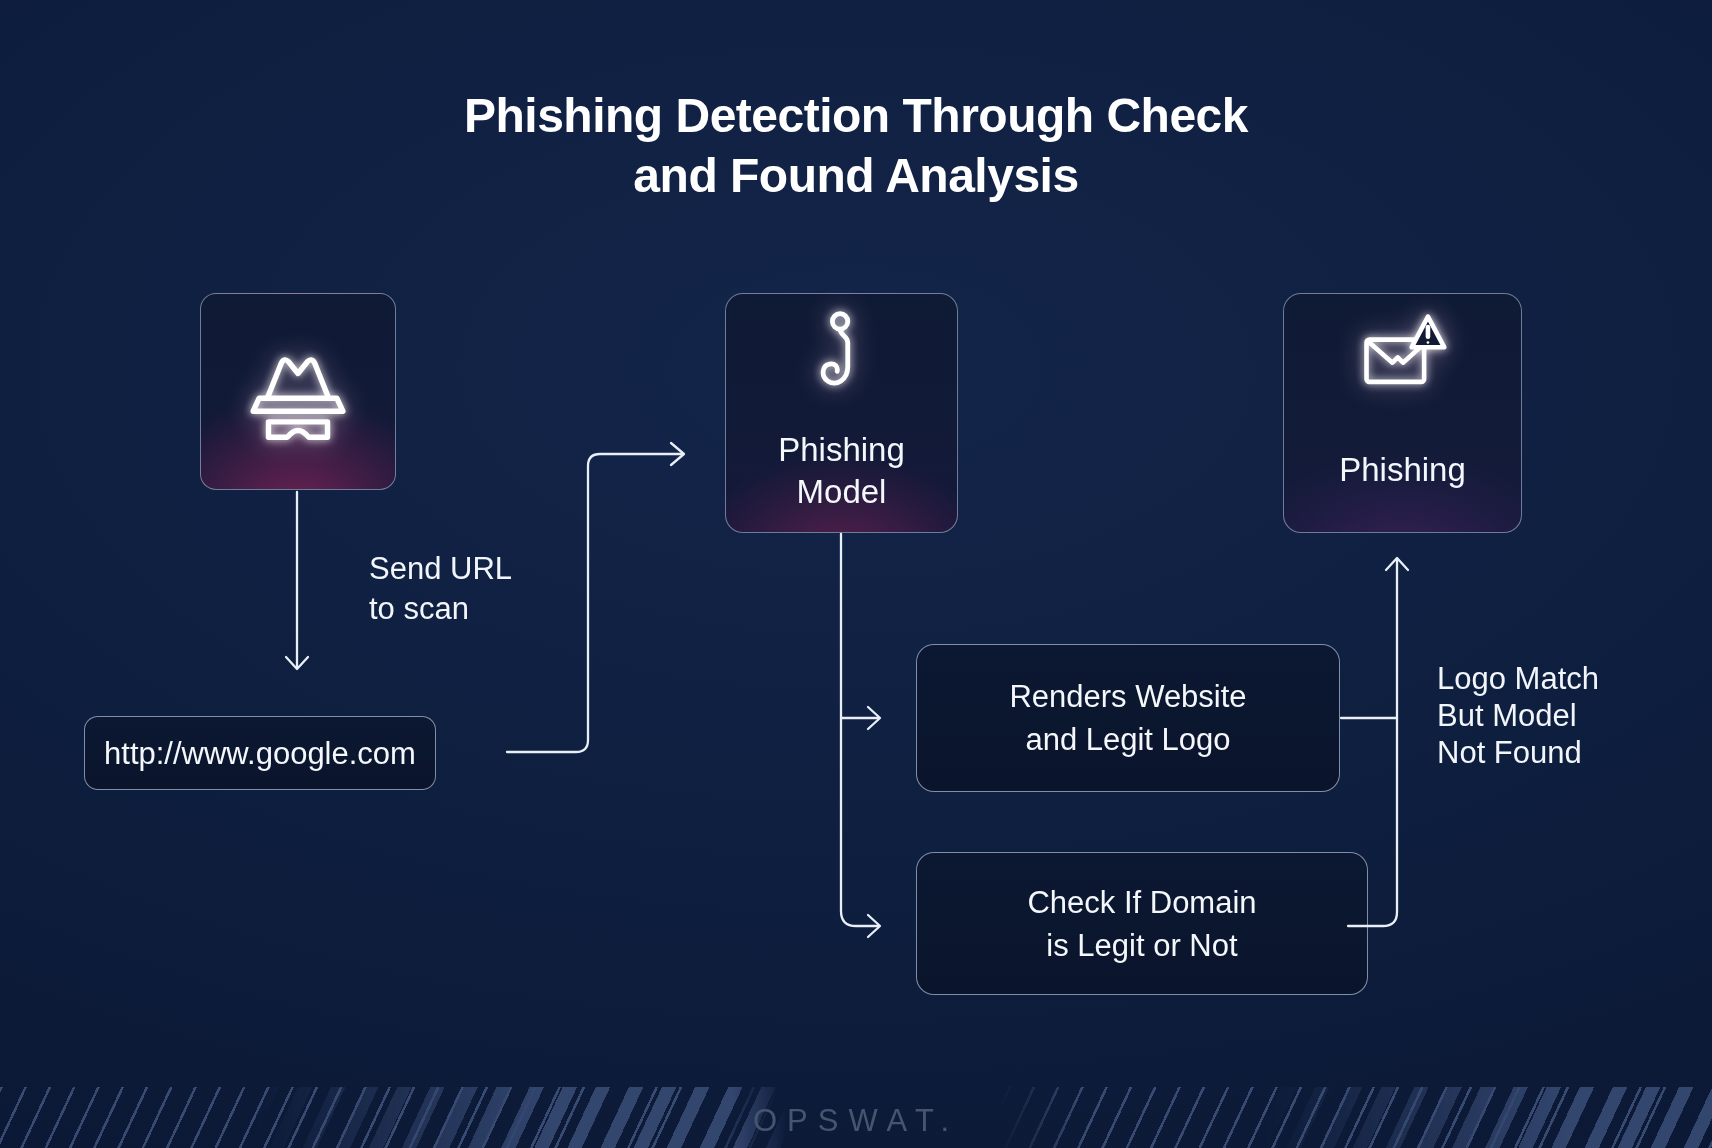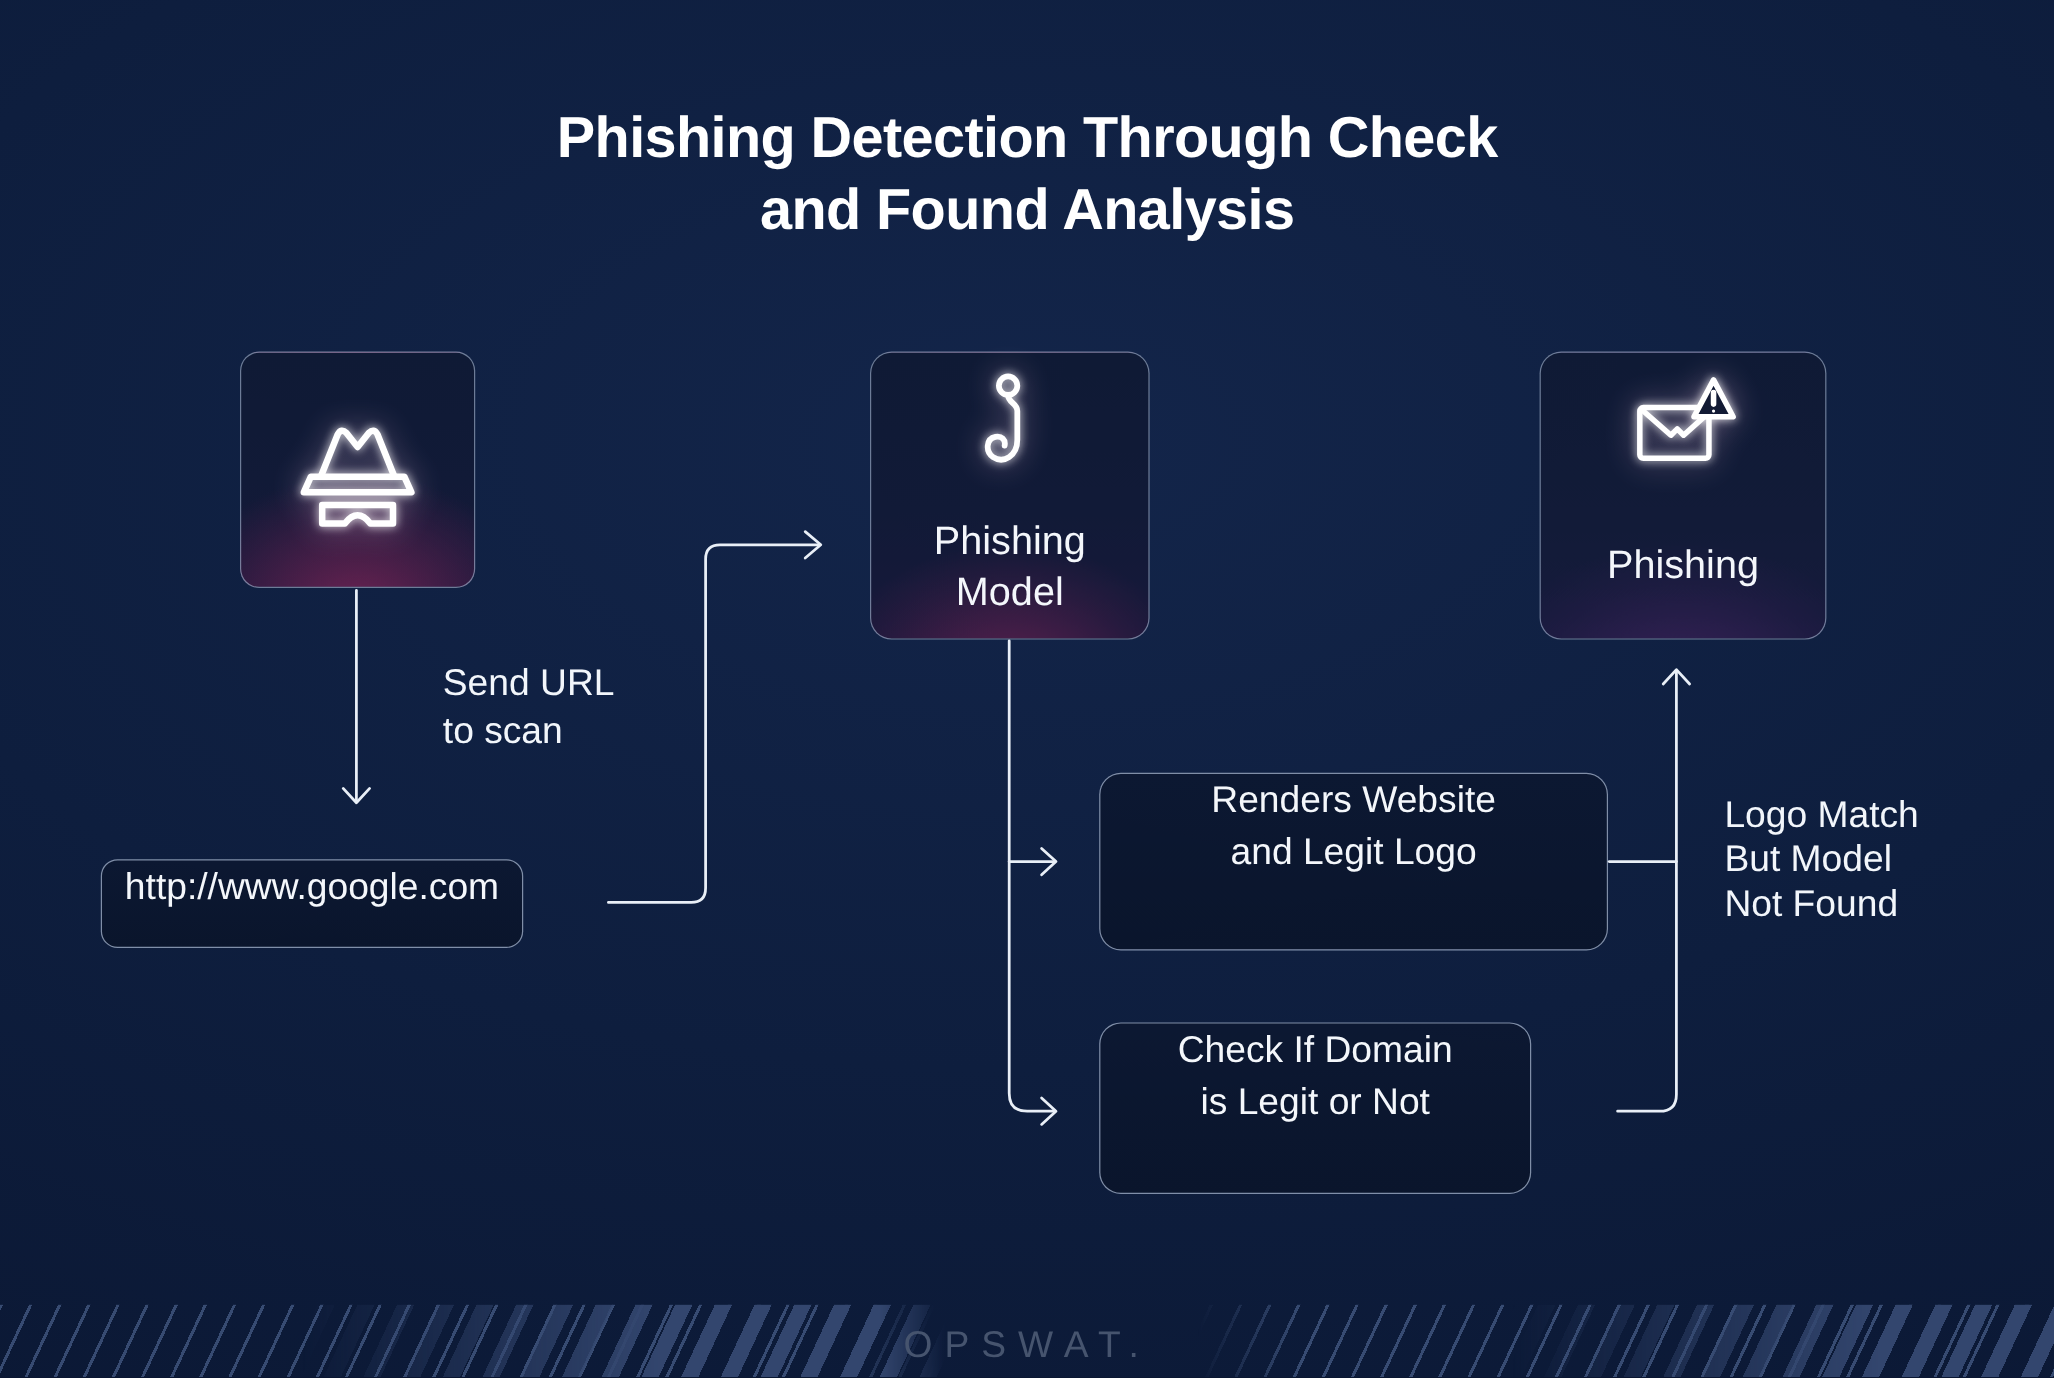--- a/index.html
+++ b/index.html
@@ -31,21 +31,21 @@
     background:
       radial-gradient(90% 62% at 50% 115%, rgba(110,45,130,0.38) 0%, rgba(100,40,120,0.10) 55%, rgba(22,20,52,0) 78%),
       linear-gradient(180deg,#0f1a35 0%,#121b38 60%,#161a3c 100%);
   }
   .neon{filter:drop-shadow(0 0 4px rgba(255,255,255,0.85)) drop-shadow(0 0 13px rgba(255,205,235,0.40));}
   .card-label{font-size:33px;line-height:42px;text-align:center;font-weight:400;}
   
   .node{
     position:absolute;box-sizing:border-box;border:1.5px solid rgba(178,194,220,0.7);
     background:linear-gradient(180deg,#0c1832 0%,#0a152c 100%);
-    display:flex;align-items:flex-start;justify-content:center;text-align:center;
+    display:flex;align-items:center;justify-content:center;text-align:center;
   }
   .node .node-text{font-size:31px;line-height:43px;}
   .edge-label{position:absolute;font-size:31px;line-height:40px;font-weight:400;color:#f2f6fb;}
   .edge-label.tight{line-height:37px;}
   svg.connectors{position:absolute;inset:0;pointer-events:none;}
   .conn{stroke:#e9eff7;stroke-width:2.3;fill:none;stroke-linecap:round;stroke-linejoin:round;}
   
   .footer{position:absolute;left:0;bottom:0;width:100%;height:63px;overflow:hidden;}
   .stripes{position:absolute;top:2px;bottom:0;}
   .stripes .thin,.stripes .thick{position:absolute;inset:0;}
@@ -136,21 +136,21 @@
     <span class="node-text">http://www.google.com</span>
   </div>
 
   <div class="node" style="left:916px;top:644px;width:424px;height:148px;border-radius:18px;">
     <span class="node-text">
       <span style="display:block">Renders Website</span>
       <span style="display:block">and Legit Logo</span>
     </span>
   </div>
 
-  <div class="node" style="left:916px;top:852px;width:360px;height:143px;border-radius:18px;">
+  <div class="node" style="left:916px;top:852px;width:452px;height:143px;border-radius:18px;">
     <span class="node-text">
       <span style="display:block">Check If Domain</span>
       <span style="display:block">is Legit or Not</span>
     </span>
   </div>
 
   <div class="edge-label" style="left:330px;top:549px;margin-left:39px;">
     <div>Send URL</div>
     <div>to scan</div>
   </div>

